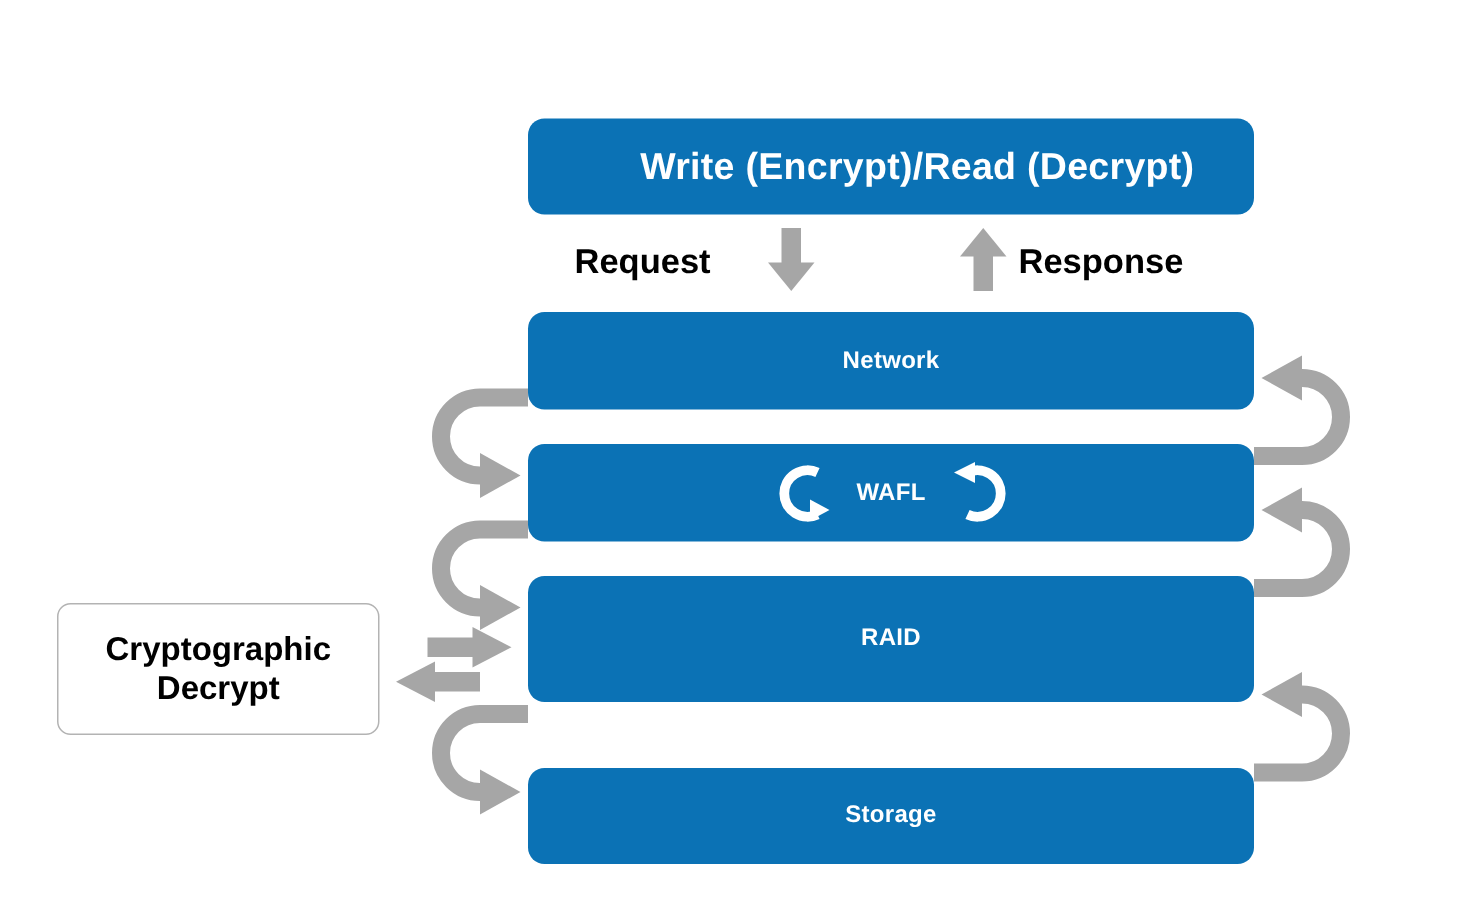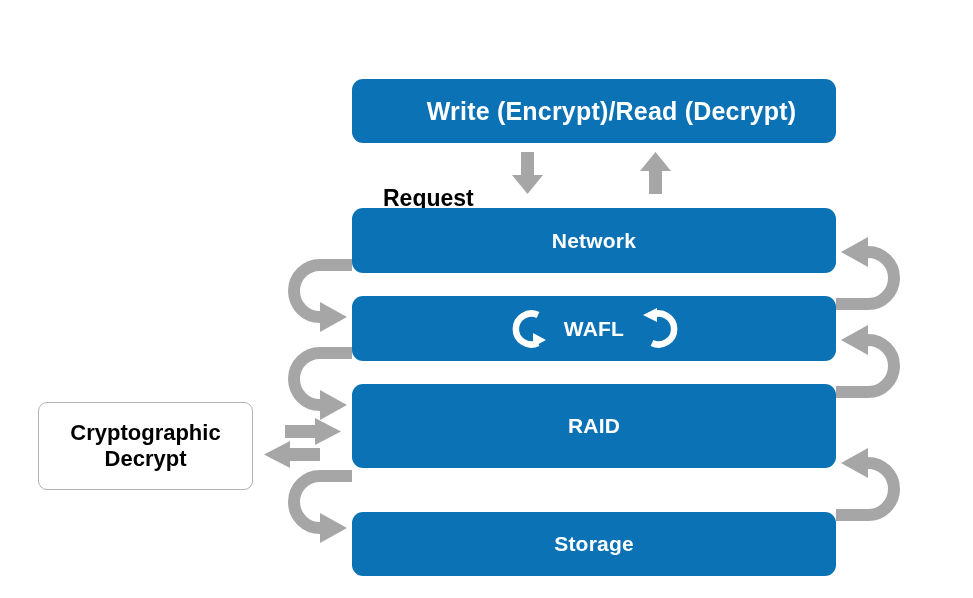--- a/index.html
+++ b/index.html
@@ -26,21 +26,21 @@
     background: #0b72b5;
     border-radius: 11px;
     display: flex;
     align-items: center;
     justify-content: center;
     box-sizing: border-box;
   }
   .stack-box .box-label {
     color: #ffffff;
     font-weight: bold;
-    font-size: 21px;
+    font-size: 16px;
     letter-spacing: 0.2px;
     white-space: nowrap;
   }
   #box-toplayer { top: 79px;  height: 64px; padding-left: 35px; }
   #box-toplayer .box-label { font-size: 25px; }
   #box-network  { top: 208px; height: 65px; }
   #box-wafl     { top: 296px; height: 65px; }
   #box-raid     { top: 384px; height: 84px; }
   #box-storage  { top: 512px; height: 64px; }
 
@@ -79,21 +79,21 @@
   }
 
   
   .flow-label {
     position: absolute;
     color: #000000;
     font-weight: bold;
     font-size: 23px;
     white-space: nowrap;
   }
-  #label-request  { left: 383px; top: 161px; margin-top: 24px; }
+  #label-request  { left: 383px; top: 161px; }
   #label-response { left: 679px; top: 161px; }
 
   
   #arrow-layer {
     position: absolute;
     left: 0;
     top: 0;
     width: 973px;
     height: 598px;
     pointer-events: none;
@@ -102,20 +102,21 @@
 </head>
 <body>
 
 <div id="diagram">
 
   <div class="stack-box" id="box-toplayer">
     <span class="box-label">Write (Encrypt)/Read (Decrypt)</span>
   </div>
 
   <div class="flow-label" id="label-request">Request</div>
+  <div class="flow-label" id="label-response">Response</div>
 
   <div class="stack-box" id="box-network">
     <span class="box-label">Network</span>
   </div>
 
   <div class="stack-box" id="box-wafl">
     <div class="wafl-row">
       <svg class="wafl-glyph" width="42" height="46" viewBox="0 0 42 46">
         <path d="M30 9 A15.5 15.5 0 1 0 30 37" fill="none" stroke="#ffffff" stroke-width="6.5" stroke-linecap="butt"></path>
         <path d="M25 27 L38 34 L25 41 Z" fill="#ffffff"></path>

